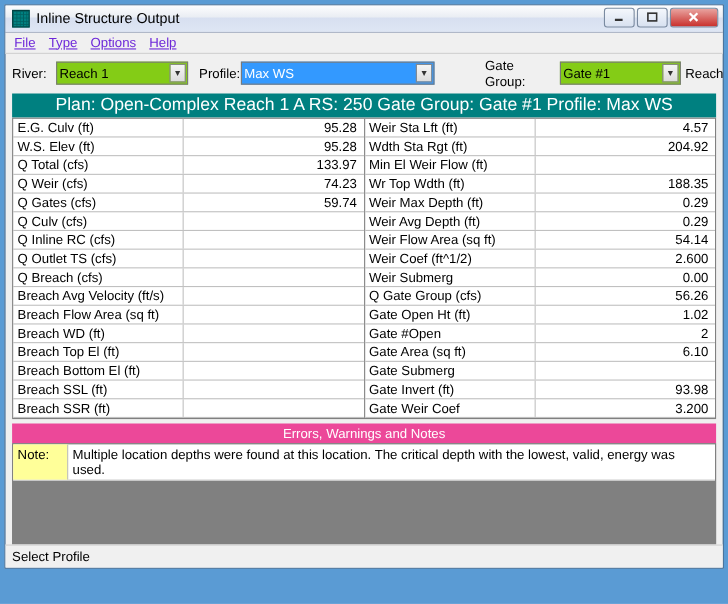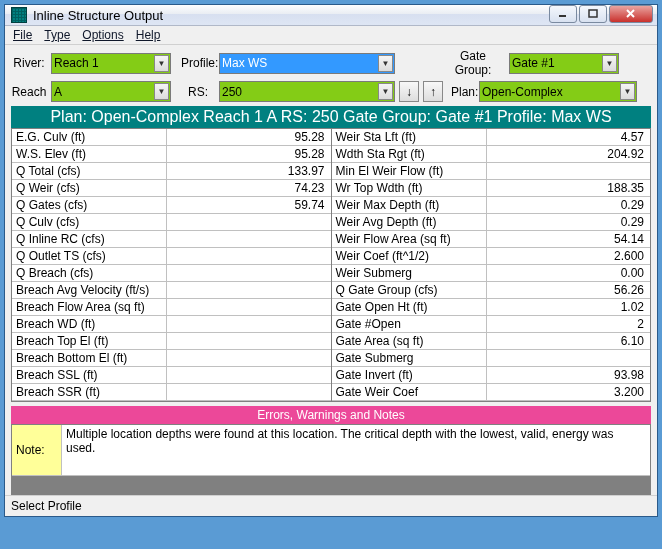--- a/index.html
+++ b/index.html
@@ -6,42 +6,42 @@
 body { background: #5a9bd4; padding: 4px; width: 662px; height: 549px; overflow: hidden; }
 .window { background: #f0f0f0; border: 1px solid #2a5a8a; height: 513px; display: flex; flex-direction: column; }
 .titlebar { background: linear-gradient(to bottom, #fdfdfe, #e9edf3 45%, #d7dff0 46%, #dee6f4); height: 28px; display: flex; align-items: center; padding-left: 6px; border-bottom: 1px solid #b0b8c8; }
 .titlebar-icon { width: 16px; height: 16px; background: #008080; margin-right: 6px; border: 1px solid #004040; display: inline-block; background-image: linear-gradient(#006060 1px, transparent 1px), linear-gradient(90deg, #006060 1px, transparent 1px); background-size: 3px 3px; }
 .titlebar-text { flex: 1; color: #000; font-size: 13px; }
 .win-buttons { display: flex; height: 20px; margin-right: 4px; }
 .win-btn { width: 28px; height: 18px; margin-left: 2px; border: 1px solid #7a8aa0; background: linear-gradient(to bottom, #f4f7fc, #d8e1f0); border-radius: 3px; display: flex; align-items: center; justify-content: center; font-size: 10px; color: #333; cursor: pointer; }
 .win-btn.close { background: linear-gradient(to bottom, #e9a4a0, #c9302c); color: #fff; width: 44px; }
 .win-btn svg { display: block; }
 .menubar { background: #f0f0f0; padding: 2px 8px; display: flex; gap: 12px; border-bottom: 1px solid #d0d0d0; }
-.menubar span { text-decoration: underline; cursor: pointer; color: #0f172a; }
-.controls { padding: 4px 6px 2px 6px; display: flex; flex-direction: column; gap: 4px; text-align: center; }
+.menubar span { text-decoration: underline; cursor: pointer; color: #6d28d9; }
+.controls { padding: 4px 6px 2px 6px; display: flex; flex-direction: row; gap: 4px; }
 .ctrl-row { display: flex; align-items: center; gap: 4px; }
 .ctrl-label { width: 36px; }
 .ctrl-label2 { width: 40px; padding-left: 6px; }
 .ctrl-label3 { width: 70px; padding-left: 6px; }
 select, .combo { height: 21px; border: 1px solid #7a7a7a; background: #84cc16; padding: 1px 2px; font-size: 12px; }
 .combo { display: flex; align-items: center; justify-content: space-between; padding-right: 1px; }
 .combo.sel { background: #3399ff; color: #fff; }
 .combo-arrow { width: 15px; height: 17px; background: linear-gradient(#f5f5f5,#dcdcdc); border: 1px solid #888; display: flex; align-items: center; justify-content: center; font-size: 8px; color: #333; }
 .arrow-btn { width: 20px; height: 21px; border: 1px solid #888; background: linear-gradient(#f8f8f8,#ddd); display: flex; align-items: center; justify-content: center; font-weight: bold; cursor: pointer; }
 .banner { background: #008080; color: #fff; text-align: center; padding: 2px 0; font-size: 16px; margin: 2px 6px 0 6px; }
 .data-area { display: flex; margin: 0 6px; border: 1px solid #808080; background: #fff; }
 .data-col { flex: 1; }
 .data-col:first-child { border-right: 1px solid #808080; }
 .data-row { display: flex; height: 17px; border-bottom: 1px solid #c0c0c0; }
 .data-label { flex: 0 0 155px; padding: 1px 4px; border-right: 1px solid #c0c0c0; white-space: nowrap; overflow: hidden; }
 .data-value { flex: 1; text-align: right; padding: 1px 6px 1px 2px; }
 .notes-banner { background: #ec4899; color: #fff; text-align: center; padding: 2px 0; margin: 4px 6px 0 6px; }
 .notes-box { margin: 0 6px; border: 1px solid #808080; background: #808080; height: 106px; }
 .note-row { display: flex; background: #fff; border-bottom: 1px solid #c0c0c0; }
-.note-key { width: 50px; background: #ffff99; padding: 18px 4px; border-right: 1px solid #c0c0c0; }
+.note-key { width: 50px; background: #ffff99; padding: 2px 4px; border-right: 1px solid #c0c0c0; }
 .note-text { flex: 1; padding: 2px 4px; }
 .statusbar { margin-top: auto; padding: 3px 6px; background: #f0f0f0; border-top: 1px solid #d0d0d0; }
 </style>
 </head>
 <body>
 
 <div class="window">
   <div class="titlebar">
     <span class="titlebar-icon"></span>
     <span class="titlebar-text">Inline Structure Output</span>

